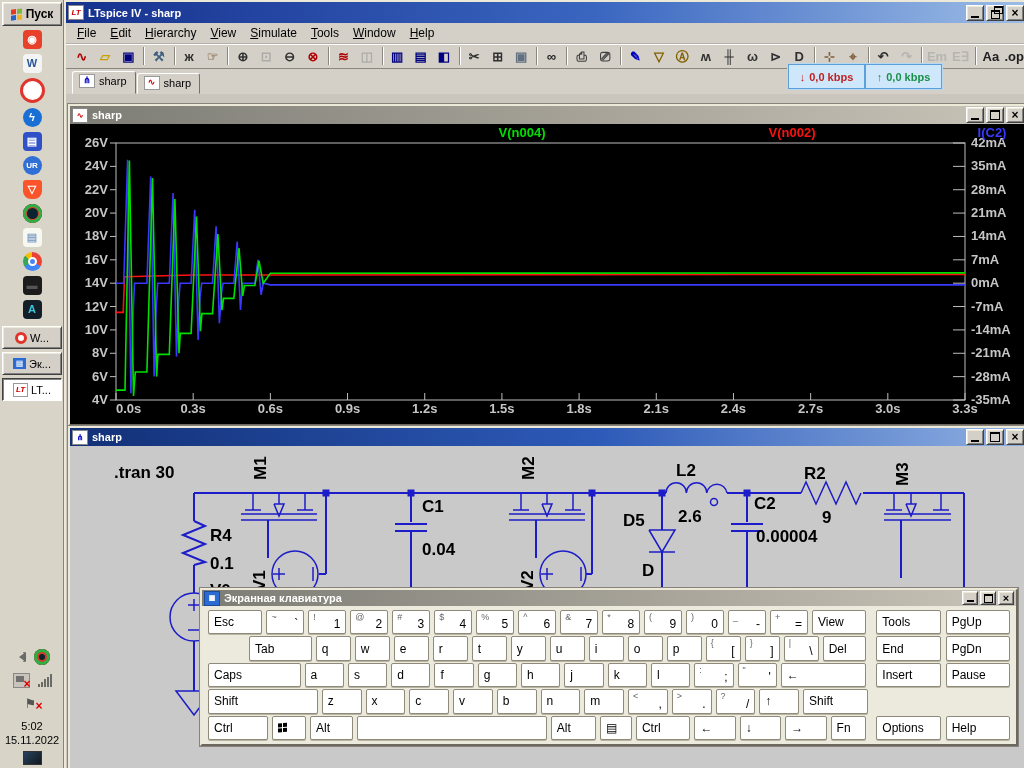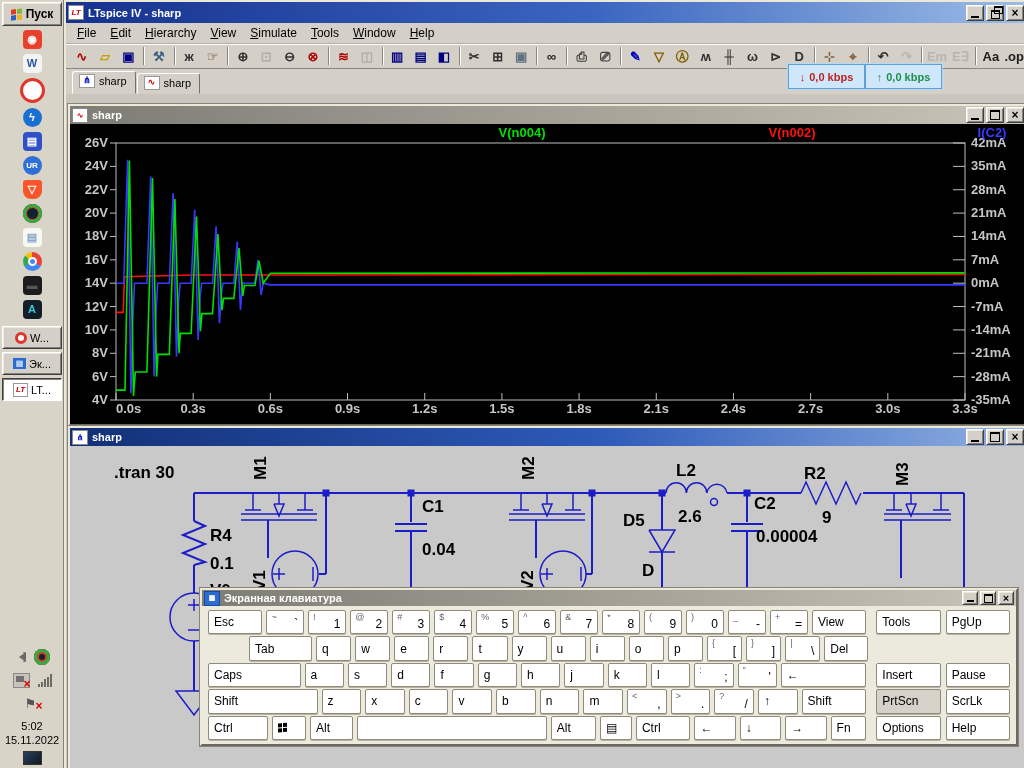--- a/index.html
+++ b/index.html
@@ -717,20 +717,28 @@
               <span class="kmain">]</span>
             </div>
             <div class="key" style="flex-grow: 1.03;">
               <span class="ksub">|</span>
               <span class="kmain">\</span>
             </div>
             <div class="key" style="flex-grow: 1.3;">
               <span class="klabel">Del</span>
             </div>
           </div>
+          <div class="osk-side">
+            <div class="key side">
+              <span class="klabel">End</span>
+            </div>
+            <div class="key side">
+              <span class="klabel">PgDn</span>
+            </div>
+          </div>
         </div>
         <div class="osk-row">
           <div class="osk-main">
             <div class="key" style="flex-grow: 2.55;">
               <span class="klabel">Caps</span>
             </div>
             <div class="key" style="flex-grow: 1.05;">
               <span class="klabel">a</span>
             </div>
             <div class="key" style="flex-grow: 1.05;">
@@ -814,28 +822,20 @@
             </div>
             <div class="key" style="flex-grow: 1.05;">
               <span class="ksub">?</span>
               <span class="kmain">/</span>
             </div>
             <div class="key" style="flex-grow: 1.05;">
               <span class="klabel">↑</span>
             </div>
             <div class="key" style="flex-grow: 1.75;">
               <span class="klabel">Shift</span>
-            </div>
-          </div>
-          <div class="osk-side">
-            <div class="key side pressed">
-              <span class="klabel">PrtScn</span>
-            </div>
-            <div class="key side">
-              <span class="klabel">ScrLk</span>
             </div>
           </div>
         </div>
         <div class="osk-row">
           <div class="osk-main">
             <div class="key" style="flex-grow: 1.55;">
               <span class="klabel">Ctrl</span>
             </div>
             <div class="key" style="flex-grow: 0.85;">
               <span class="winlogo">

